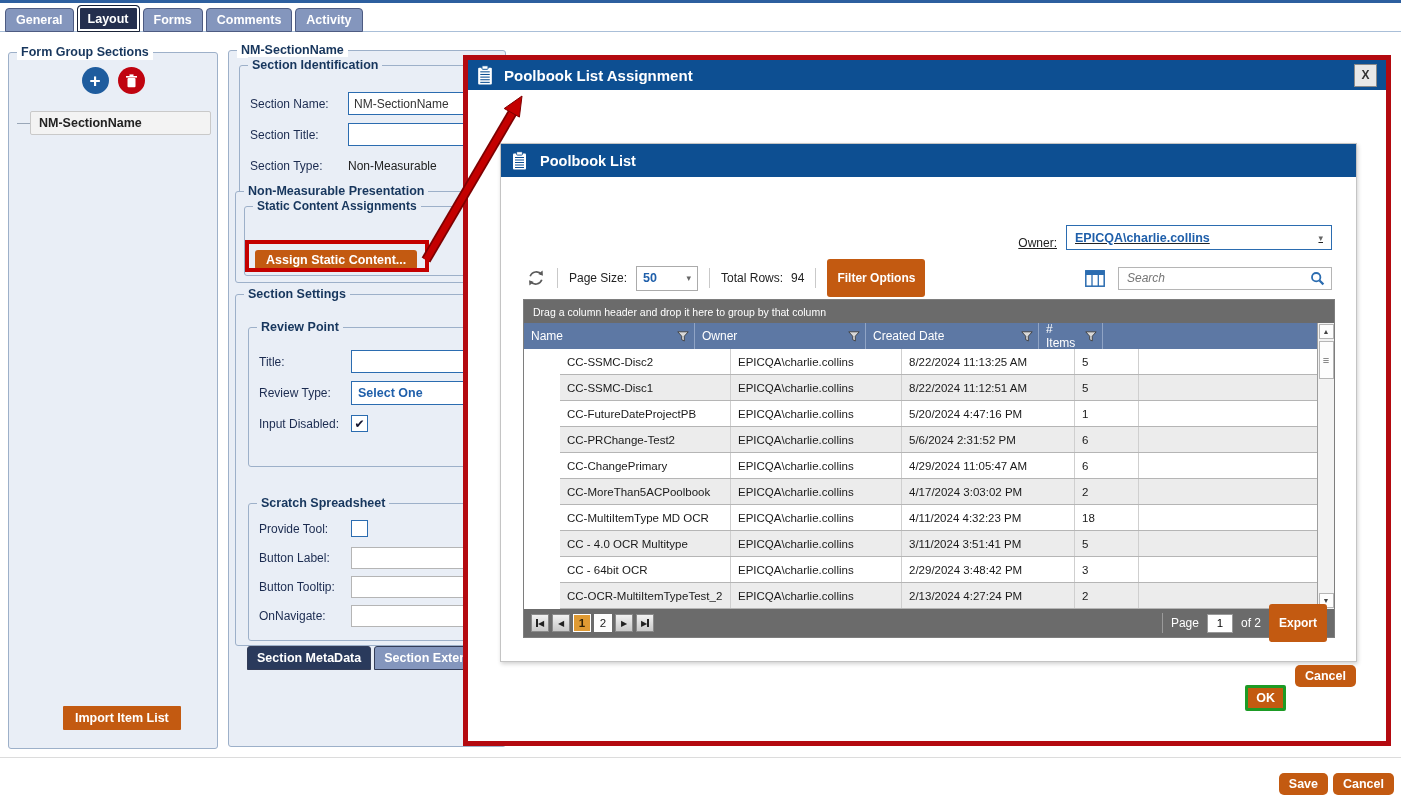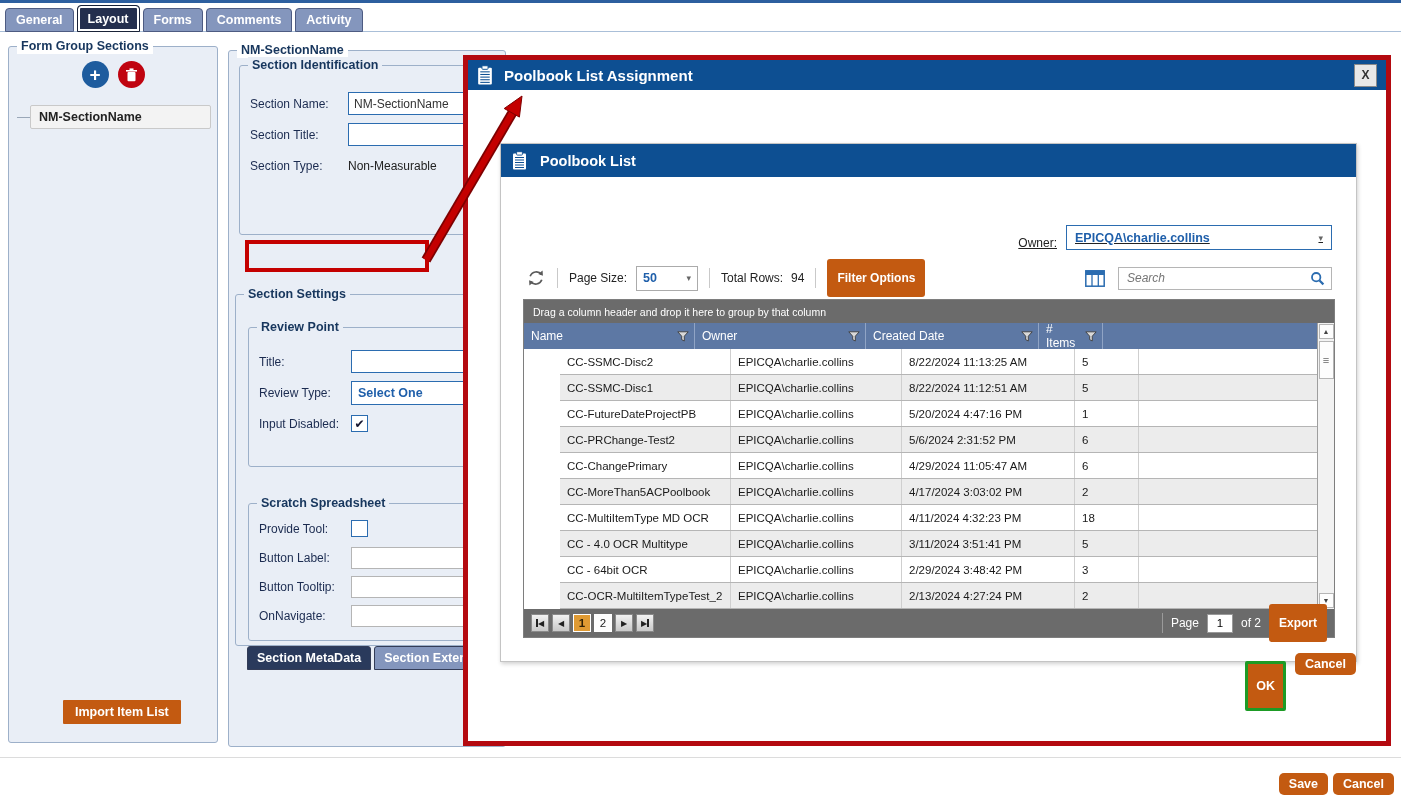--- a/index.html
+++ b/index.html
@@ -11,21 +11,21 @@
   .tab{height:22px;padding:0 10px;display:flex;align-items:center;background:#8496bd;color:#fff;
        font-weight:bold;font-size:12.5px;border:1px solid #4d5b82;border-radius:4px 4px 0 0;cursor:pointer;}
   .tab.active{background:#242f4e;height:25px;border-color:#1a2338;box-shadow:inset 0 0 0 2px #fff;}
 
   
   .fs{position:absolute;border:1px solid #9db0c9;border-radius:3px;background:#e9eef6;box-sizing:border-box;}
   .legend{position:absolute;top:-9px;left:8px;padding:0 4px;font-size:12.5px;font-weight:bold;color:#17365d;line-height:16px;white-space:nowrap;}
   .lg-white{background:#fff;}
   .lg-panel{background:#e9eef6;}
 
-  .left-panel{left:8px;top:46px;width:210px;height:697px;}
+  .left-panel{left:8px;top:52px;width:210px;height:697px;}
   .circle-row{position:absolute;top:14px;left:0;right:0;display:flex;justify-content:center;gap:9px;}
   .circle{width:27px;height:27px;border-radius:50%;display:flex;align-items:center;justify-content:center;color:#fff;cursor:pointer;}
   .circle.blue{background:#1e5c9e;font-size:19px;font-weight:bold;line-height:1;}
   .circle.redc{background:#c00410;}
   .tree-row{position:absolute;top:58px;left:8px;right:6px;display:flex;align-items:center;}
   .connector{width:13px;height:1px;background:#9aa7b8;}
   .tree-item{flex:1;background:#f3f3f3;border:1px solid #c9c9c9;font-weight:bold;font-size:12.5px;color:#222;
              padding:4px 8px;border-radius:2px;cursor:pointer;}
   .btn-orange{background:#c35a11;color:#fff;font-weight:bold;border:none;border-radius:1px;font-size:12.5px;
               padding:5px 12px;font-family:inherit;cursor:pointer;}
@@ -110,21 +110,21 @@
         border:1px solid #fff;box-sizing:border-box;cursor:pointer;}
   .pnum.cur{background:#df9a33;color:#2e1f05;font-weight:bold;}
   .pnum.oth{background:#fdfdfd;color:#222;}
   .pright{margin-left:auto;display:flex;align-items:center;gap:8px;}
   .psep{width:1px;height:20px;background:#9a9a9a;}
   .ptxt{color:#fff;font-size:12px;}
   .pginput{width:24px;height:17px;border:1px solid #999;text-align:center;font-size:11.5px;font-family:inherit;padding:0;}
   .modal-actions{position:absolute;right:30px;bottom:30px;display:flex;gap:9px;align-items:center;}
   .btn-round{background:#c35a11;color:#fff;font-weight:bold;font-size:12.5px;border:none;border-radius:5px;
              padding:4px 10px;font-family:inherit;cursor:pointer;}
-  .btn-ok{border:3px solid #1d9b25;border-radius:2px;padding:15px 8px;margin-top:45px;}
+  .btn-ok{border:3px solid #1d9b25;border-radius:2px;padding:3px 8px;margin-top:45px;}
   .footer-sep{position:absolute;left:0;right:0;top:757px;height:1px;background:#dcdcdc;}
   .footer-actions{position:absolute;right:7px;bottom:7px;display:flex;gap:5px;z-index:2;}
 
   
   .hl-rect{position:absolute;left:245px;top:240px;width:184px;height:32px;border:4px solid #c40000;
            z-index:6;pointer-events:none;box-sizing:border-box;}
   .arrow-svg{position:absolute;left:398px;top:80px;z-index:7;pointer-events:none;}
 </style>
 </head>
 <body>
@@ -175,20 +175,27 @@
         <span class="flabel">Section Title:</span>
         <input class="tinput" value="" style="">
       </div>
       <div class="frow">
         <span class="flabel">Section Type:</span>
         <span class="statictext">Non-Measurable</span>
       </div>
     </div>
   </div>
 
+  <div class="fs" style="left:6px;top:140px;width:266px;height:92px;">
+    <span class="legend lg-panel">Non-Measurable Presentation</span>
+    <div class="fs" style="left:8px;top:14px;width:256px;height:70px;">
+      <span class="legend lg-panel" style="font-size:12px;">Static Content Assignments</span>
+      <button class="assign-btn">Assign Static Content...</button>
+    </div>
+  </div>
 
   <div class="fs" style="left:6px;top:243px;width:266px;height:352px;">
     <span class="legend lg-panel">Section Settings</span>
 
     <div class="fs" style="left:12px;top:32px;width:240px;height:140px;">
       <span class="legend lg-panel">Review Point</span>
       <div style="padding-top:18px;">
         <div class="frow">
           <span class="flabel2">Title:</span>
           <input class="tinput" style="width: 140px;" value="">

